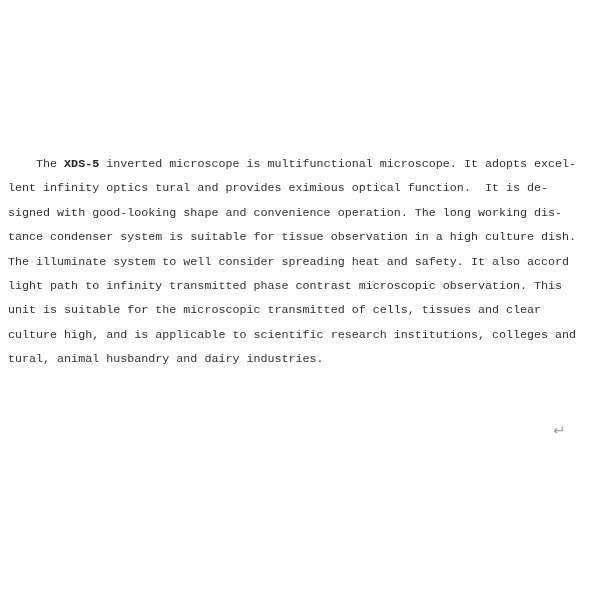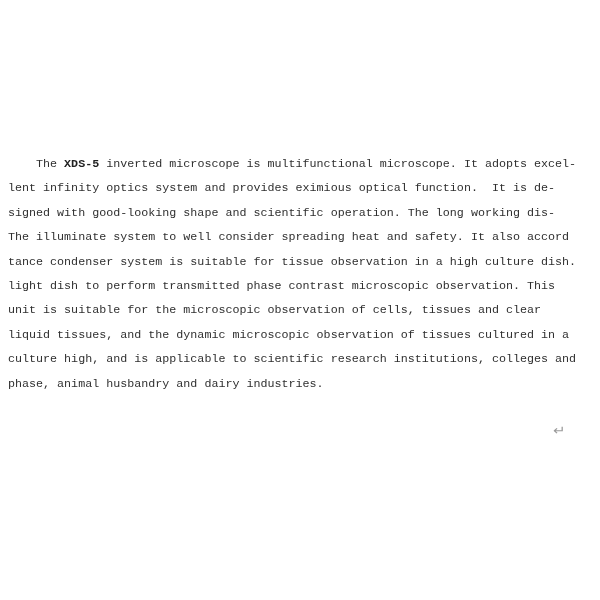--- a/index.html
+++ b/index.html
@@ -46,27 +46,26 @@
 </style>
 </head>
 <body>
 
 <div class="page">
 
   <div class="textblock">
 
     <div class="line"><span>    The </span><span class="bold">XDS-5</span><span> inverted microscope is multifunctional microscope. It adopts excel-</span></div>
 
-    <div class="line">lent infinity optics system and provides eximious optical function.  It is de-</div>
-    <div class="line">signed with good-looking shape and scientific operation. The long working dis-</div>
+    <div class="line">lent infinity optics tural and provides eximious optical function.  It is de-</div>
+    <div class="line">signed with good-looking shape and convenience operation. The long working dis-</div>
+    <div class="line">tance condenser system is suitable for tissue observation in a high culture dish.</div>
     <div class="line">The illuminate system to well consider spreading heat and safety. It also accord</div>
-    <div class="line">tance condenser system is suitable for tissue observation in a high culture dish.</div>
-    <div class="line">light dish to perform transmitted phase contrast microscopic observation. This</div>
-    <div class="line">unit is suitable for the microscopic observation of cells, tissues and clear</div>
-    <div class="line">liquid tissues, and the dynamic microscopic observation of tissues cultured in a</div>
+    <div class="line">light path to infinity transmitted phase contrast microscopic observation. This</div>
+    <div class="line">unit is suitable for the microscopic transmitted of cells, tissues and clear</div>
     <div class="line">culture high, and is applicable to scientific research institutions, colleges and</div>
-    <div class="line">phase, animal husbandry and dairy industries.</div>
+    <div class="line">tural, animal husbandry and dairy industries.</div>
 
   </div>
 
   <span class="return-mark">↵</span>
 
 </div>
 
 </body></html>

